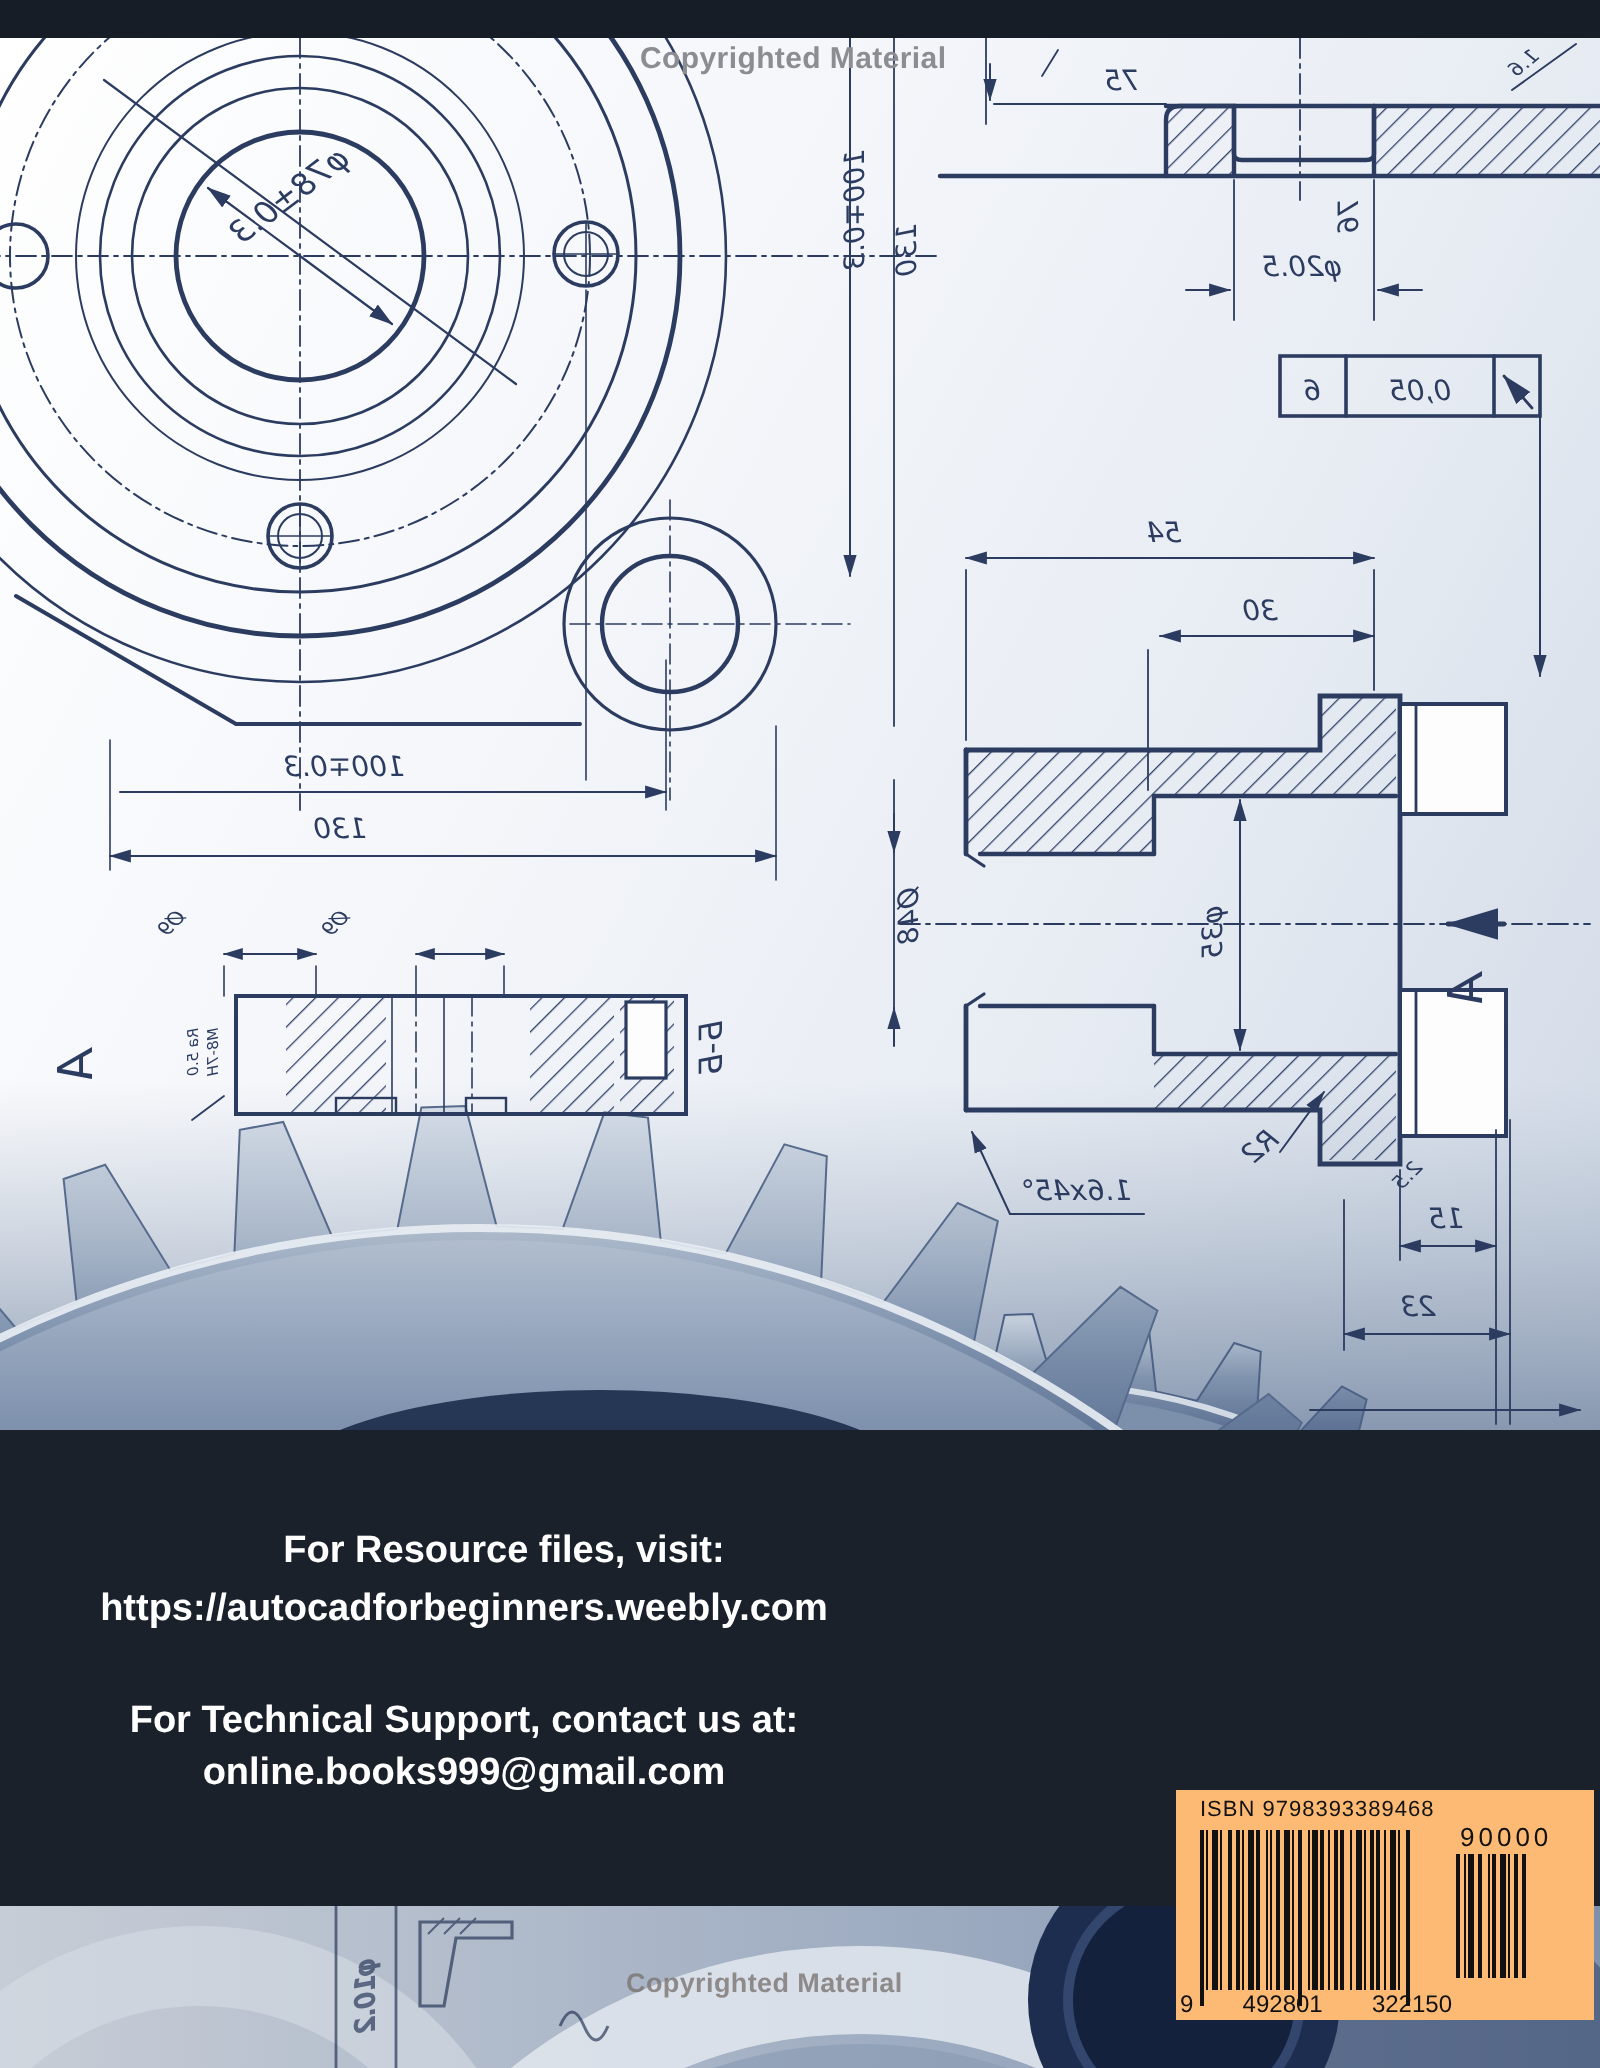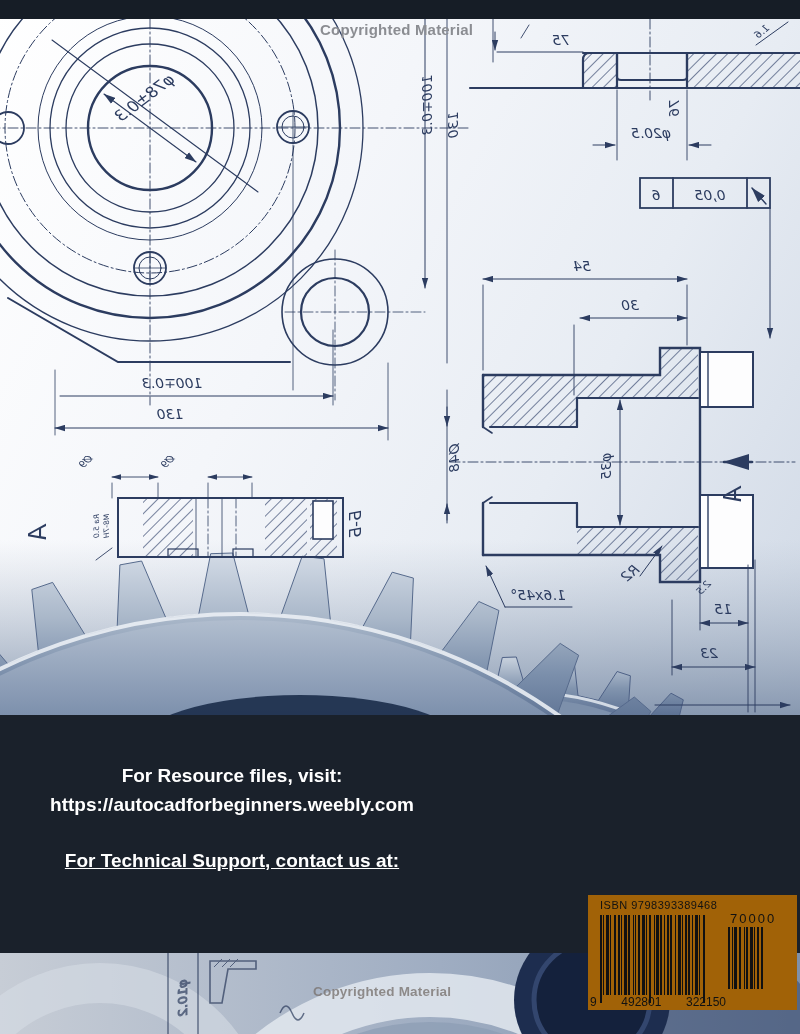--- a/index.html
+++ b/index.html
@@ -9,28 +9,28 @@
   .paper{position:absolute;left:0;top:0;width:800px;height:717px;
          background:linear-gradient(118deg,#ffffff 0%,#f4f6fa 38%,#e7ecf3 68%,#cfd8e5 100%);}
   svg.bp{position:absolute;left:0;top:0;width:800px;height:717px;display:block;}
   .top-bar{position:absolute;left:0;top:0;width:800px;height:19px;background:#161d26;}
   .copyright-top{position:absolute;left:320px;top:21px;font-size:15px;font-weight:bold;
          color:#8b8d92;letter-spacing:.2px;z-index:5;}
   
   .info-band{position:absolute;left:0;top:715px;width:800px;height:238px;background:#1a212b;z-index:3;}
   .band-text{position:absolute;left:0;width:464px;text-align:center;color:#ffffff;
          font-weight:bold;font-size:19px;white-space:nowrap;}
-  .bt1{top:50px;} .bt2{top:79px;} .bt3{top:135px;text-decoration:underline;} .bt4{top:161px;}
+  .bt1{top:50px;padding-left:20px;} .bt2{top:79px;} .bt3{top:135px;} .bt4{top:161px;}
   
   .bottom-strip{position:absolute;left:0;top:953px;width:800px;height:81px;z-index:2;}
   .bottom-strip svg{display:block;width:800px;height:81px;}
   .copyright-bottom{position:absolute;left:313px;top:31px;font-size:13.5px;font-weight:bold;
          color:#7b7572;opacity:.8;letter-spacing:.2px;}
   
-  .barcode-box{position:absolute;left:588px;top:895px;width:209px;height:115px;background:#a16207;
+  .barcode-box{position:absolute;left:588px;top:895px;width:209px;height:115px;background:#fdba74;
          z-index:6;text-align:center;}
   .isbn-label{position:absolute;left:12px;top:4px;font-size:11px;color:#121212;letter-spacing:.5px;}
   .bars-main{position:absolute;left:12px;top:20px;width:116px;height:80px;display:flex;align-items:flex-start;}
   .bars-sup{position:absolute;left:140px;top:32px;width:56px;height:62px;display:flex;align-items:flex-start;}
   .bar{background:#111;height:100%;}
   .bar.tall{height:110%;}
   .price-code{position:absolute;left:142px;top:16px;font-size:13px;color:#121212;letter-spacing:2px;}
   .digits-row{position:absolute;left:2px;top:100px;width:136px;display:flex;justify-content:space-between;
          font-size:12px;color:#121212;}
   
@@ -252,20 +252,21 @@
     </g>
   </svg>
 
   <div class="top-bar"></div>
   <div class="copyright-top">Copyrighted Material</div>
 
   <div class="info-band">
     <div class="band-text bt1">For Resource files, visit:</div>
     <div class="band-text bt2">https://autocadforbeginners.weebly.com</div>
     <div class="band-text bt3">For Technical Support, contact us at:</div>
+    <div class="band-text bt4">online.books999@gmail.com</div>
   </div>
 
   <div class="bottom-strip">
     <svg viewBox="0 0 800 81">
       <defs>
         <linearGradient id="stripBase" x1="0" y1="0" x2="1" y2="0">
           <stop offset="0" stop-color="#c7cdd6"></stop>
             <stop offset="0.55" stop-color="#9fadc2"></stop>
           <stop offset="1" stop-color="#7e90aa"></stop>
         </linearGradient>
@@ -286,21 +287,21 @@
         <line x1="230" y1="14" x2="238" y2="6" stroke-width="1"></line>
         <path d="M280,60 q6,-14 12,0 q6,14 12,0" stroke-width="1.5"></path>
         <text class="dm" style="font-size:13px" transform="translate(187,45) scale(-1,1) rotate(90)">φ10.2</text>
       </g>
     </svg>
     <div class="copyright-bottom">Copyrighted Material</div>
   </div>
 
   <div class="barcode-box">
     <div class="isbn-label">ISBN 9798393389468</div>
-    <div class="price-code">70000</div>
+    <div class="price-code">90000</div>
     <div class="bars-main" id="main-bars">
         <div class="bar tall" style="width: 2px; margin-right: 1px;"></div>
         <div class="bar" style="width: 1px; margin-right: 2px;"></div>
         <div class="bar" style="width: 3px; margin-right: 1px;"></div>
         <div class="bar" style="width: 1px; margin-right: 3px;"></div>
         <div class="bar" style="width: 2px; margin-right: 2px;"></div>
         <div class="bar" style="width: 2px; margin-right: 1px;"></div>
         <div class="bar" style="width: 1px; margin-right: 2px;"></div>
         <div class="bar" style="width: 3px; margin-right: 1px;"></div>
         <div class="bar" style="width: 2px; margin-right: 3px;"></div>

